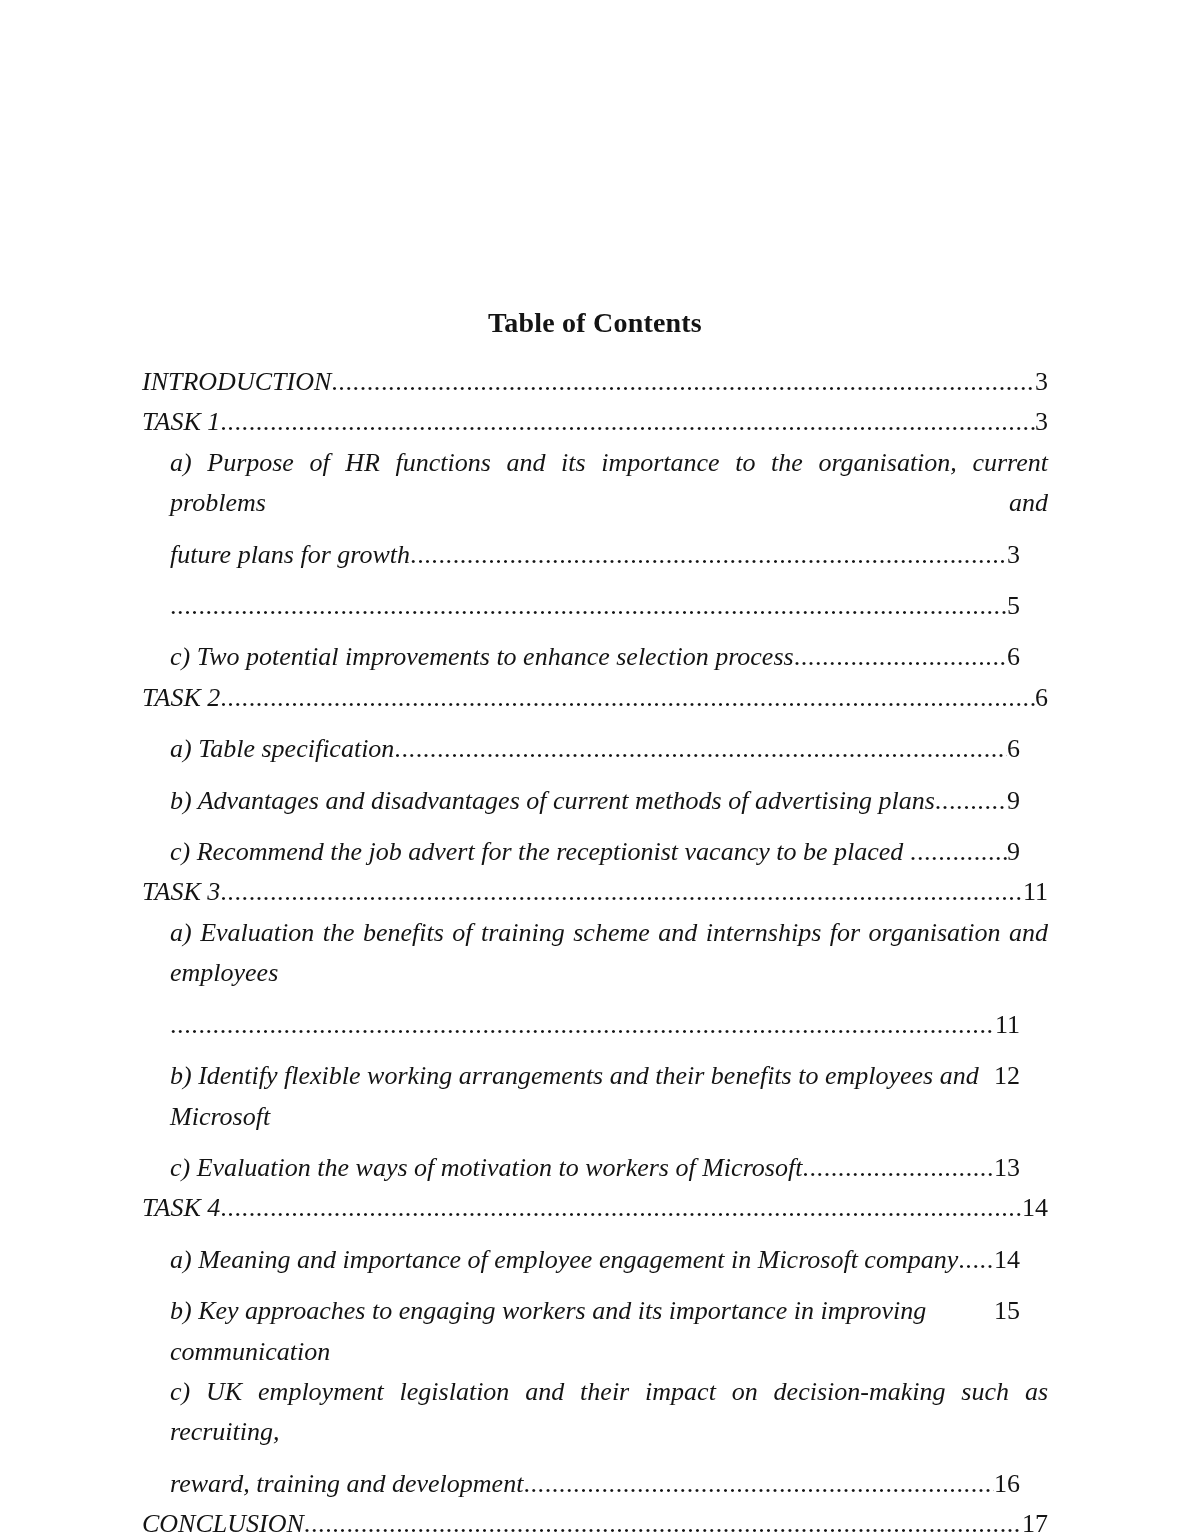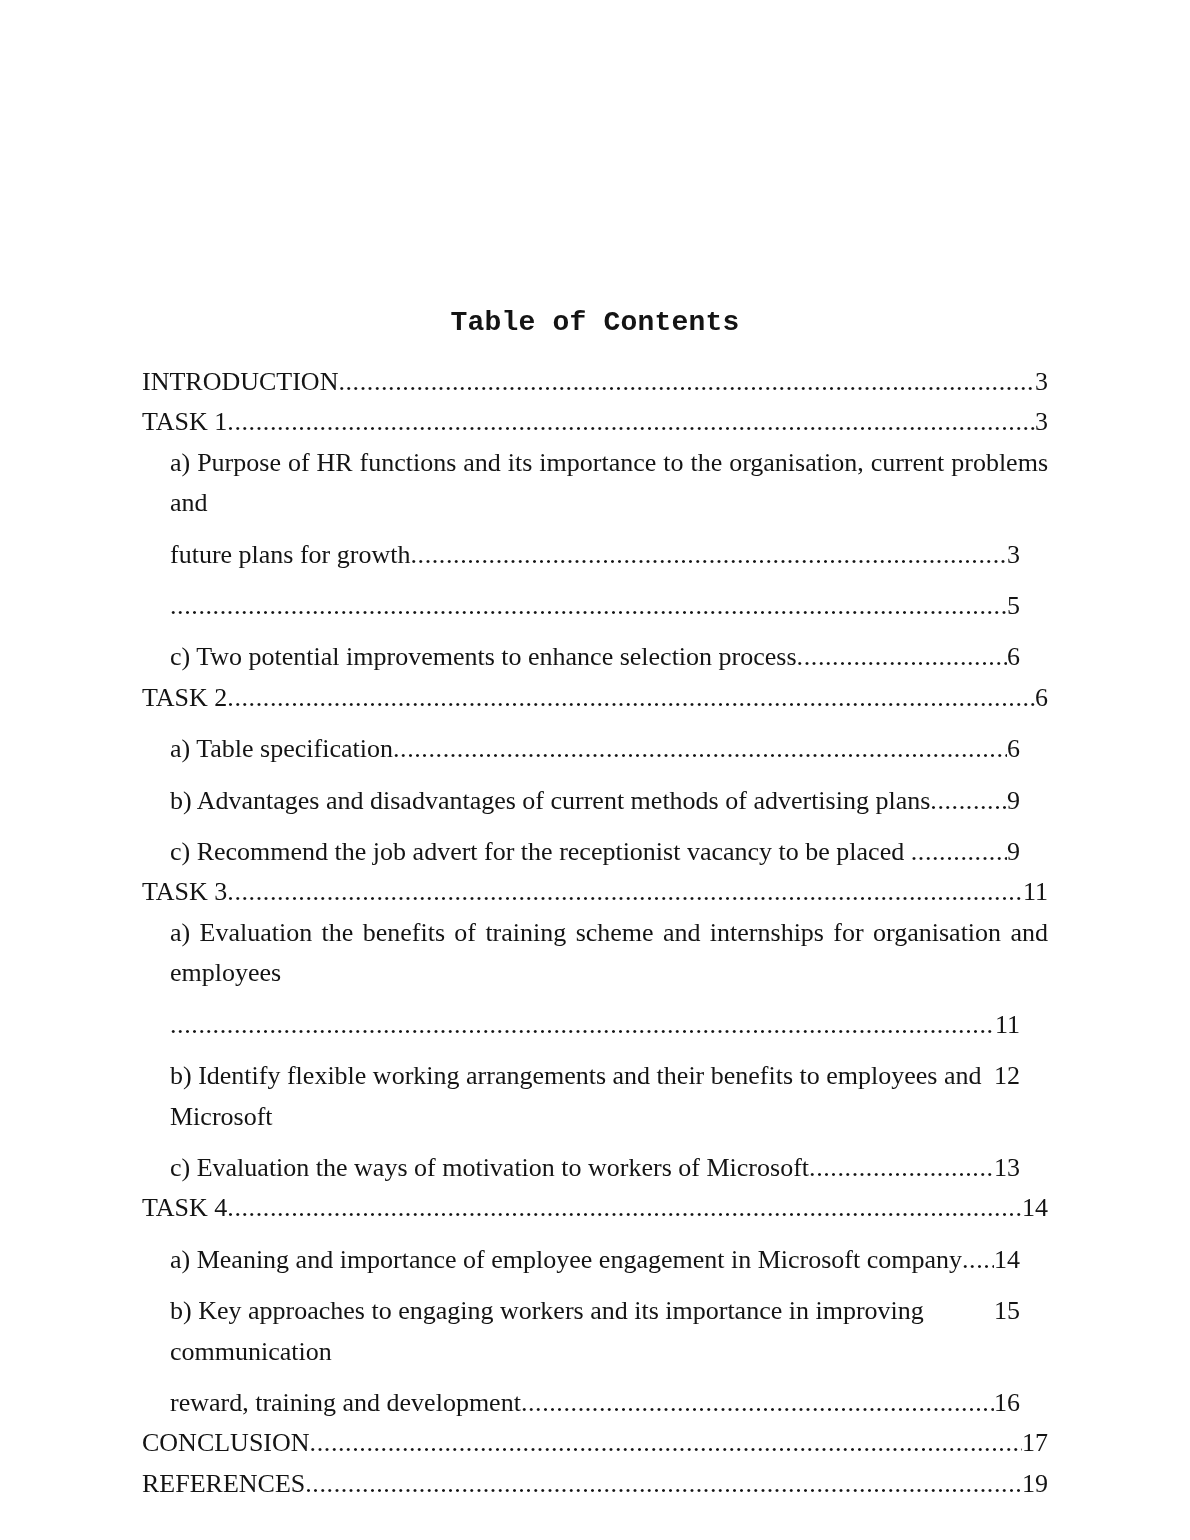--- a/index.html
+++ b/index.html
@@ -25,35 +25,35 @@
     padding: 303px 142px 0 142px;
     width: 1190px;
   }
   .doc-title {
     margin: 0 0 19px 0;
     font-size: 28px;
     font-weight: bold;
     line-height: 40px;
     text-align: center;
     letter-spacing: 0.2px;
-    font-family: Liberation Mono, monospace;
   }
   .toc-row {
     display: flex;
     align-items: baseline;
     font-size: 26px;
     line-height: 40.4px;
     white-space: pre;
   }
   .toc-row.lvl1 { padding-left: 28px; }
   .toc-row.lvl1.dotted,
   .toc-row.lvl1.spaced { padding-right: 28px; margin-top: 11px; }
   .toc-text {
     flex: 0 1 auto;
     white-space: pre-wrap;
+    font-style: italic;
   }
   .leader {
     flex: 1 1 0;
     overflow: hidden;
     white-space: nowrap;
     min-width: 0;
   }
   .leader::after {
     content: "........................................................................................................................................................................................................................................................................";
     letter-spacing: 0.6px;
@@ -90,18 +90,19 @@
         <div class="toc-row lvl1 dotted"><span class="toc-text">b) Advantages and disadvantages of current methods of advertising plans</span><span class="leader"></span><span class="toc-page">9</span></div>
         <div class="toc-row lvl1 dotted"><span class="toc-text">c) Recommend the job advert for the receptionist vacancy to be placed </span><span class="leader"></span><span class="toc-page">9</span></div>
         <div class="toc-row lvl0 dotted"><span class="toc-text">TASK 3</span><span class="leader"></span><span class="toc-page">11</span></div>
         <div class="toc-row lvl1 justified"><span class="toc-text">a) Evaluation the benefits of training scheme and internships for organisation and employees</span></div>
         <div class="toc-row lvl1 dotted"><span class="toc-text"></span><span class="leader"></span><span class="toc-page">11</span></div>
         <div class="toc-row lvl1 spaced"><span class="toc-text">b) Identify flexible working arrangements and their benefits to employees and Microsoft</span><span class="leader"></span><span class="toc-page">12</span></div>
         <div class="toc-row lvl1 dotted"><span class="toc-text">c) Evaluation the ways of motivation to workers of Microsoft</span><span class="leader"></span><span class="toc-page">13</span></div>
         <div class="toc-row lvl0 dotted"><span class="toc-text">TASK 4</span><span class="leader"></span><span class="toc-page">14</span></div>
         <div class="toc-row lvl1 dotted"><span class="toc-text">a) Meaning and importance of employee engagement in Microsoft company</span><span class="leader"></span><span class="toc-page">14</span></div>
         <div class="toc-row lvl1 spaced"><span class="toc-text">b) Key approaches to engaging workers and its importance in improving communication</span><span class="leader"></span><span class="toc-page">15</span></div>
+        <div class="toc-row lvl1 justified"><span class="toc-text">c) UK employment legislation and their impact on decision-making such as recruiting,</span></div>
         <div class="toc-row lvl1 dotted"><span class="toc-text">reward, training and development</span><span class="leader"></span><span class="toc-page">16</span></div>
         <div class="toc-row lvl0 dotted"><span class="toc-text">CONCLUSION</span><span class="leader"></span><span class="toc-page">17</span></div>
         <div class="toc-row lvl0 dotted"><span class="toc-text">REFERENCES</span><span class="leader"></span><span class="toc-page">19</span></div>
       </div>
   </div>
 </div>
 
 </body></html>

